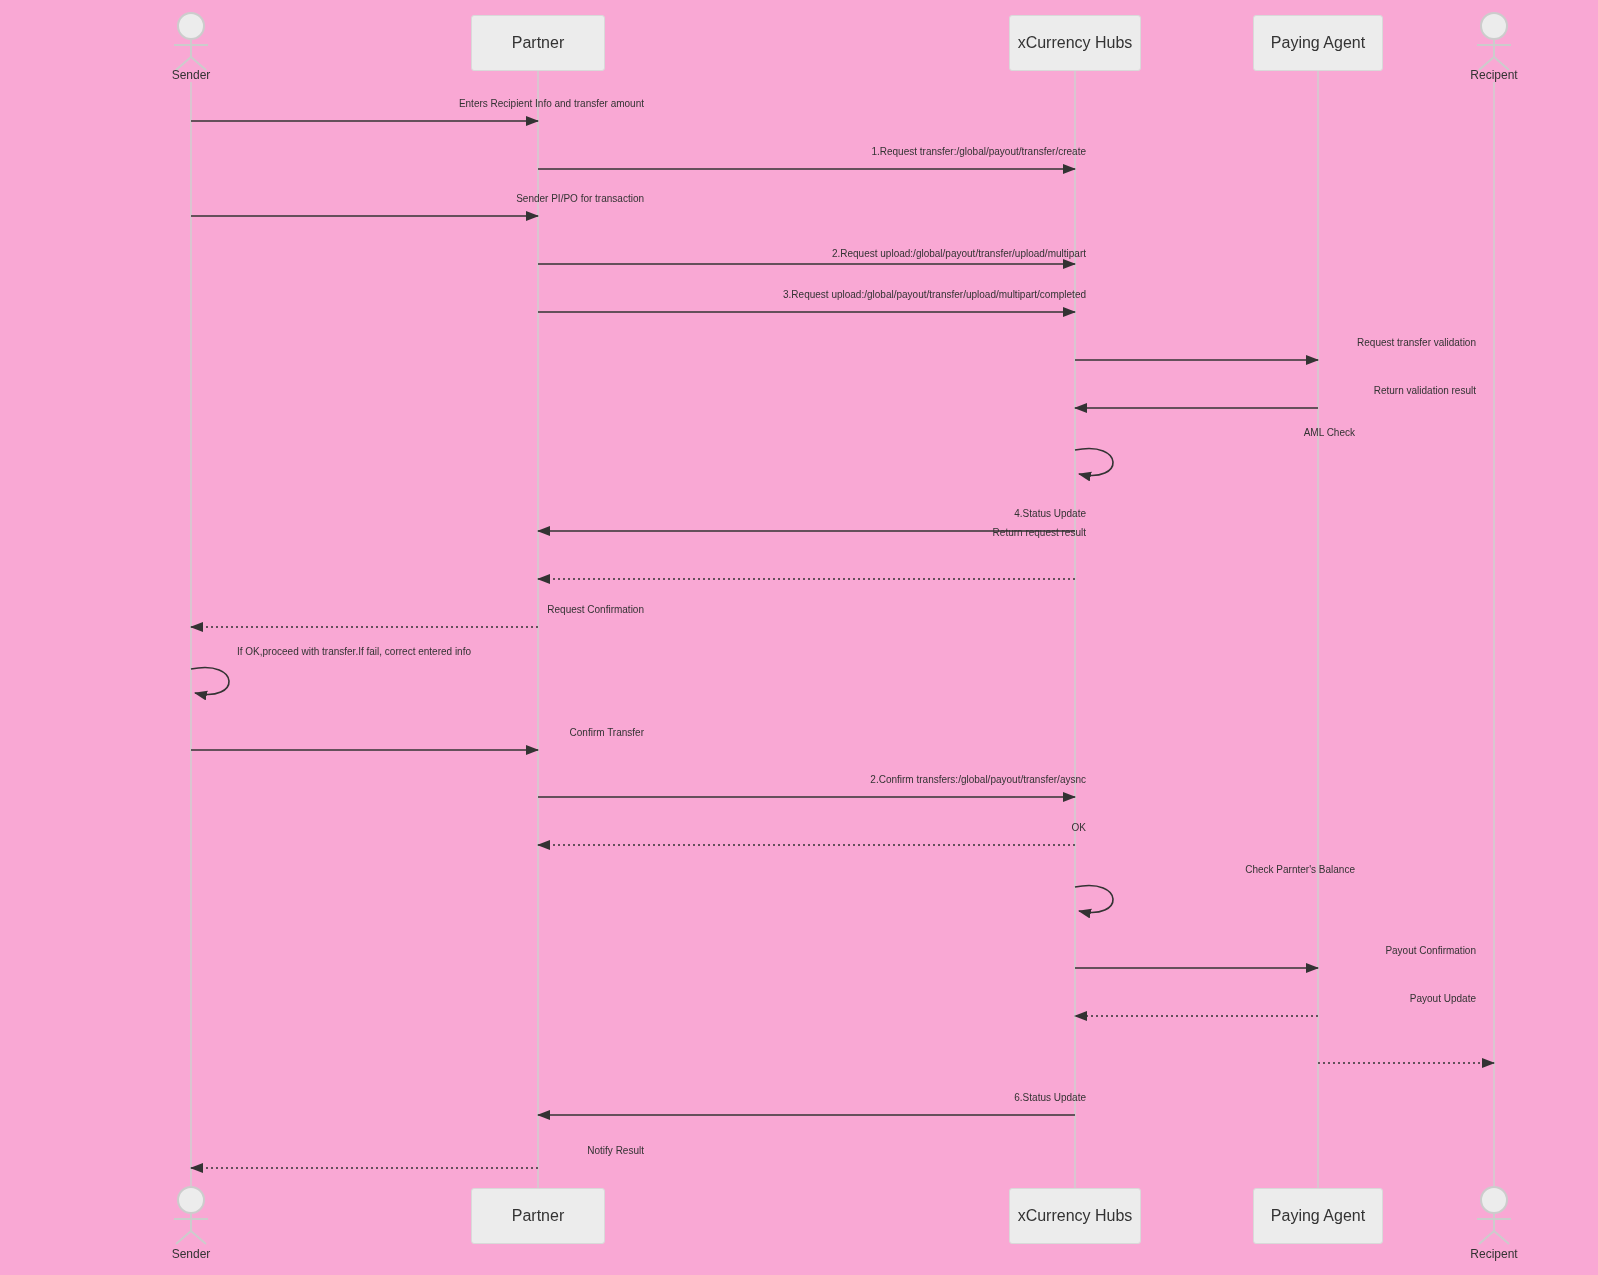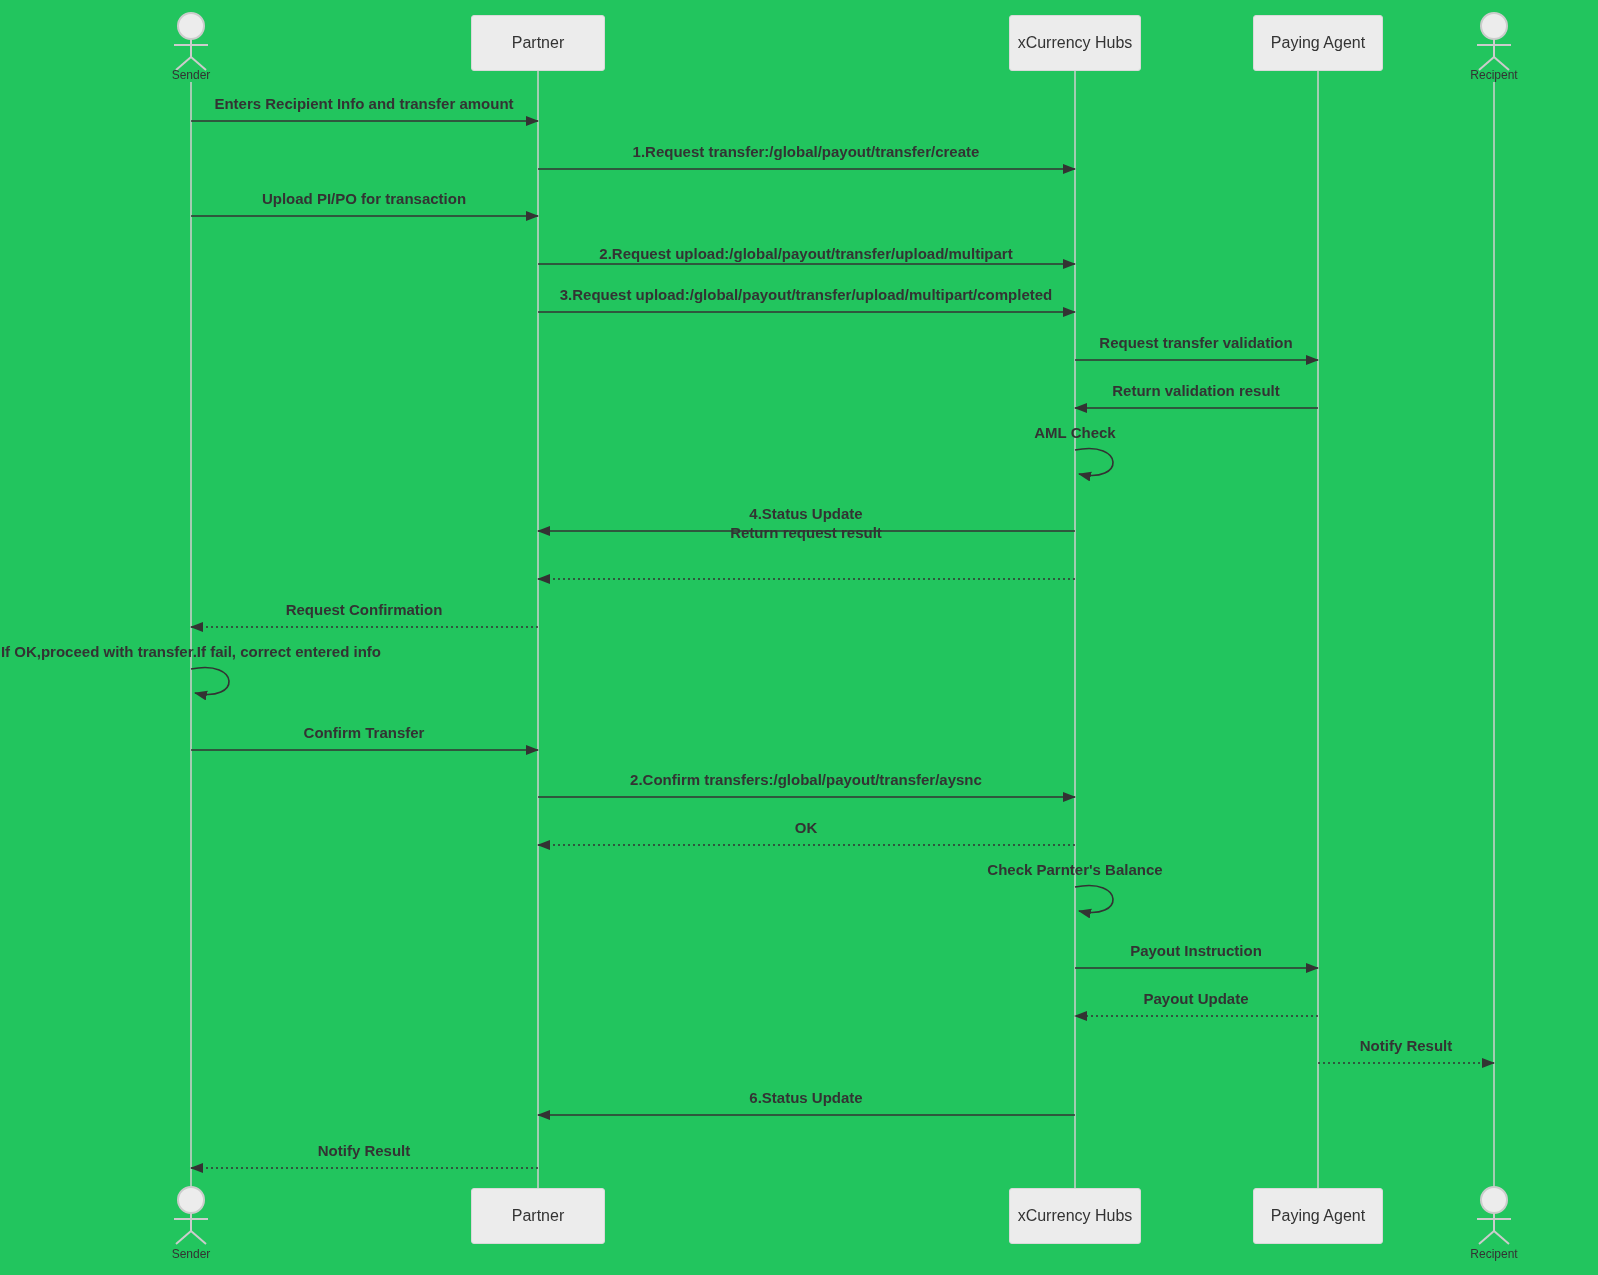--- a/index.html
+++ b/index.html
@@ -1,32 +1,32 @@
 <!DOCTYPE html>
 <html><head>
 <meta charset="utf-8">
 <style>
   html,body{margin:0;padding:0;background:#f5f4ef;}
   .stage{
-    position:relative;width:1598px;height:1275px;background:#22c55e;overflow:hidden;
+    position:relative;width:1598px;height:1275px;background:#f9a8d4;overflow:hidden;
     font-family:"Liberation Sans","DejaVu Sans",sans-serif;color:#333;
   }
   .layer{position:absolute;left:0;top:0;width:1598px;height:1275px;}
   .actor-box{
     position:absolute;height:56px;background:#ececec;border:1px solid #d9d9d9;border-radius:3px;
     display:flex;align-items:center;justify-content:center;
     font-size:16px;color:#333;box-sizing:border-box;
   }
   .actor-label{
     position:absolute;height:18px;font-size:12px;color:#333;text-align:center;width:140px;
     line-height:18px;
   }
   .msg{
-    position:absolute;height:22px;width:560px;text-align:center;font-size:15px;color:#333;
-    line-height:22px;white-space:nowrap;font-weight:bold;
+    position:absolute;height:22px;width:560px;text-align:right;font-size:10px;color:#333;
+    line-height:22px;white-space:nowrap;
   }
 </style>
 </head>
 <body>
 
 <div class="stage">
 
   <svg class="layer" width="1598" height="1275" viewBox="0 0 1598 1275">
     <defs>
       <marker id="arrowhead" markerUnits="userSpaceOnUse" markerWidth="14" markerHeight="12" refX="12" refY="5" orient="auto">
@@ -119,33 +119,33 @@
     <span>Paying Agent</span>
   </div>
 
   <div class="actor-label" style="left:121px;top:66px;">Sender</div>
   <div class="actor-label" style="left:1424px;top:66px;">Recipent</div>
   <div class="actor-label" style="left:121px;top:1245px;">Sender</div>
   <div class="actor-label" style="left:1424px;top:1245px;">Recipent</div>
 
   <div class="msg" style="left:84px;top:93px;">Enters Recipient Info and transfer amount</div>
   <div class="msg" style="left:526px;top:141px;">1.Request transfer:/global/payout/transfer/create</div>
-  <div class="msg" style="left:84px;top:188px;">Upload PI/PO for transaction</div>
+  <div class="msg" style="left:84px;top:188px;">Sender PI/PO for transaction</div>
   <div class="msg" style="left:526px;top:236px;margin-top:7px;">2.Request upload:/global/payout/transfer/upload/multipart</div>
   <div class="msg" style="left:526px;top:284px;">3.Request upload:/global/payout/transfer/upload/multipart/completed</div>
   <div class="msg" style="left:916px;top:332px;">Request transfer validation</div>
   <div class="msg" style="left:916px;top:380px;">Return validation result</div>
   <div class="msg" style="left:795px;top:422px;">AML Check</div>
   <div class="msg" style="left:526px;top:503px;">4.Status Update</div>
   <div class="msg" style="left:526px;top:522px;">Return request result</div>
   <div class="msg" style="left:84px;top:599px;">Request Confirmation</div>
   <div class="msg" style="left:-89px;top:641px;">If OK,proceed with transfer.If fail, correct entered info</div>
   <div class="msg" style="left:84px;top:722px;">Confirm Transfer</div>
   <div class="msg" style="left:526px;top:769px;">2.Confirm transfers:/global/payout/transfer/aysnc</div>
   <div class="msg" style="left:526px;top:817px;">OK</div>
   <div class="msg" style="left:795px;top:859px;">Check Parnter's Balance</div>
-  <div class="msg" style="left:916px;top:940px;">Payout Instruction</div>
+  <div class="msg" style="left:916px;top:940px;">Payout Confirmation</div>
   <div class="msg" style="left:916px;top:988px;">Payout Update</div>
   <div class="msg" style="left:1126px;top:1035px;">Notify Result</div>
   <div class="msg" style="left:526px;top:1087px;">6.Status Update</div>
   <div class="msg" style="left:84px;top:1140px;">Notify Result</div>
 
 </div>
 
 </body></html>

